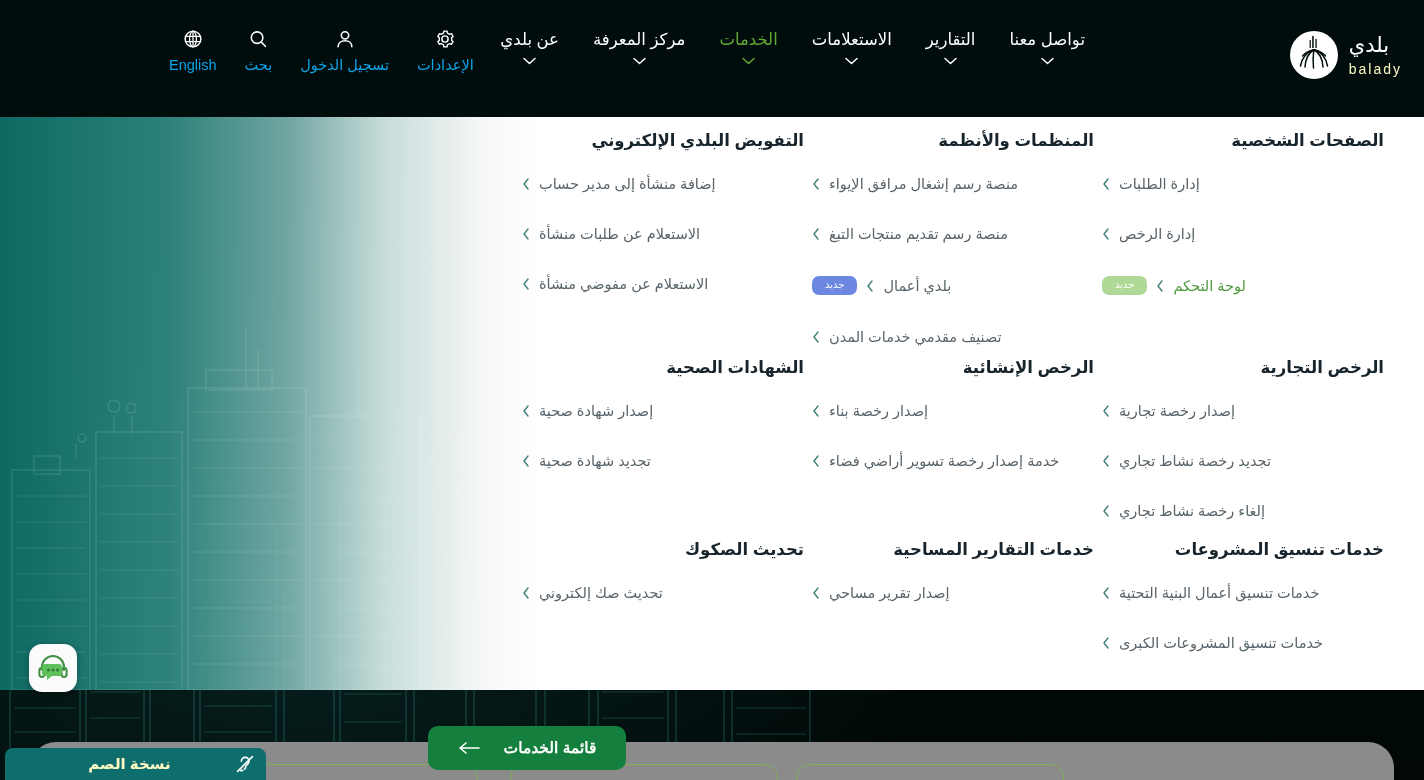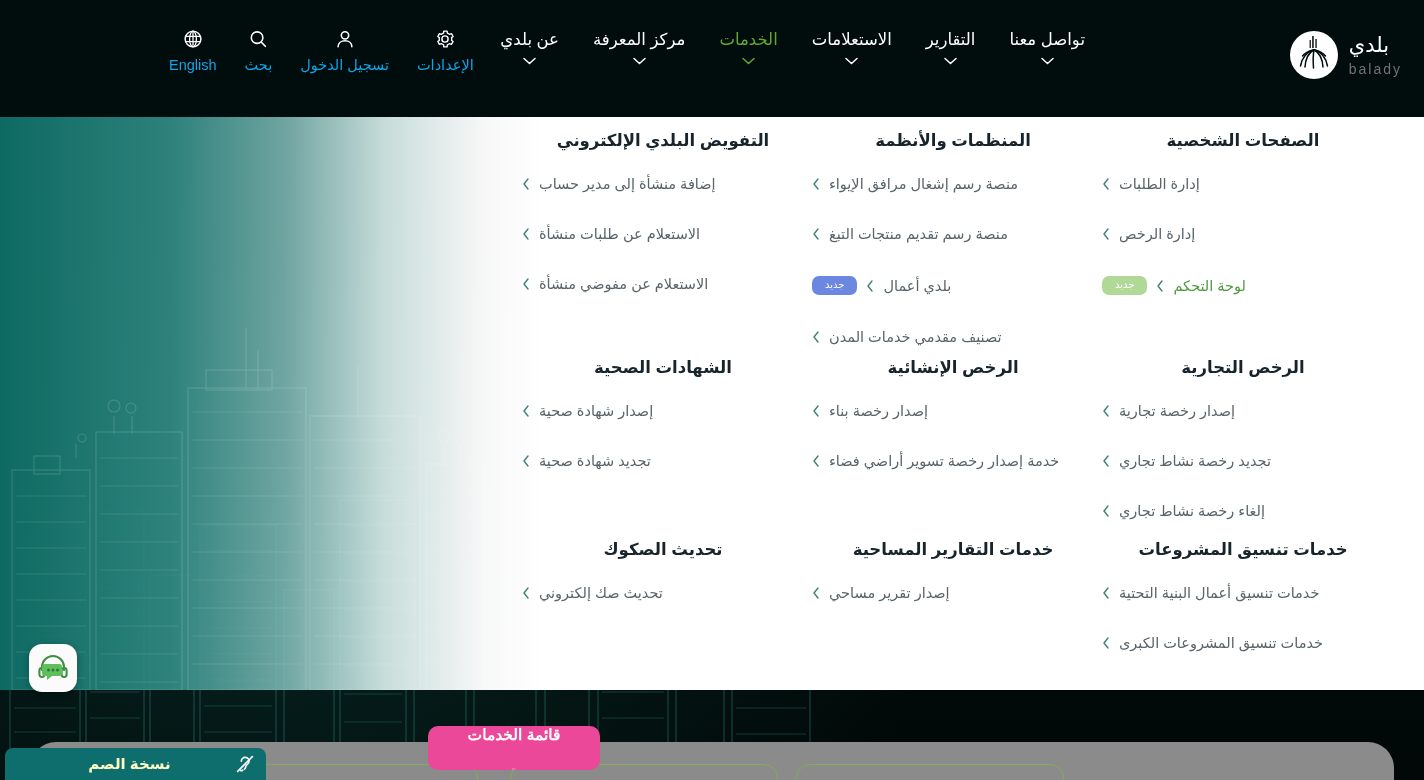--- a/index.html
+++ b/index.html
@@ -46,21 +46,21 @@
     position: absolute; left: 0; top: 0; width: 1424px; height: 117px;
     background: #010c0c;
     z-index: 40;
   }
   .brand {
     position: absolute; right: 22px; top: 30px;
     display: flex; align-items: center; gap: 10px;
   }
   .brand-text { display: flex; flex-direction: column; align-items: flex-end; line-height: 1; }
   .brand-ar { color: #fff; font-size: 21px; font-weight: 400; letter-spacing: .5px; }
-  .brand-en { color: #737373; font-size: 14px; letter-spacing: 2px; margin-top: 7px; }
+  .brand-en { color: #fef9c3; font-size: 14px; letter-spacing: 2px; margin-top: 7px; }
   .brand-mark { width: 50px; height: 50px; }
 
   .nav { position: absolute; right: 322px; top: 30px; display: flex; gap: 0px; }
   .nav-item {
     position: relative;
     padding: 0 17px;
     display: flex; flex-direction: column; align-items: center; gap: 8px;
     cursor: pointer;
   }
   .nav-label { color: #fff; font-size: 16.5px; white-space: nowrap; }
@@ -105,21 +105,21 @@
   .grid {
     position: absolute; right: 36px; top: 14px;
     width: 870px;
     display: grid;
     grid-template-columns: repeat(3, 290px);
     column-gap: 0;
   }
   .cell { padding: 0 4px; }
   .cell-title {
     font-size: 16.5px; font-weight: 700; color: #17242c;
-    text-align: center; margin-bottom: 26px; white-space: nowrap;
+    margin-bottom: 26px; white-space: nowrap;
   }
   .row2 .cell-title { margin-top: 0; }
   .links { display: flex; flex-direction: column; gap: 34px; align-items: flex-end; }
   .link {
     display: flex; align-items: center; justify-content: flex-end;
     gap: 9px; cursor: pointer; direction: rtl; width: 100%;
   }
   .link-text {
     font-size: 14.5px; color: #58636a; white-space: nowrap;
   }
@@ -128,28 +128,27 @@
   .badge {
     font-size: 10px; color: #fff; font-weight: 400;
     border-radius: 7px; padding: 4px 13px 5px; line-height: 1;
     white-space: nowrap; order: 3;
   }
   .badge.green { background: #b0d998; }
   .badge.blue  { background: #6b87e0; }
 
   .svc-btn {
     position: absolute; left: 428px; top: 609px;
-    width: 172px; height: 44px;
-    background: #ec4899; color: #fff;
+    width: 198px; height: 44px;
+    background: #15803d; color: #fff;
     border: none; border-radius: 10px;
     display: flex; align-items: center; justify-content: center; gap: 24px;
     font-size: 15.5px; font-weight: 700; cursor: pointer;
     font-family: "Liberation Sans", sans-serif;
     z-index: 34;
-    flex-direction: column;
   }
   .svc-btn .arr { width: 22px; height: 12px; }
 
   
   .chat-fab {
     position: absolute; left: 29px; top: 644px;
     width: 48px; height: 48px; border-radius: 13px;
     background: #fbfbfb;
     box-shadow: 0 2px 7px rgba(0,0,0,.3);
     display: flex; align-items: center; justify-content: center;

